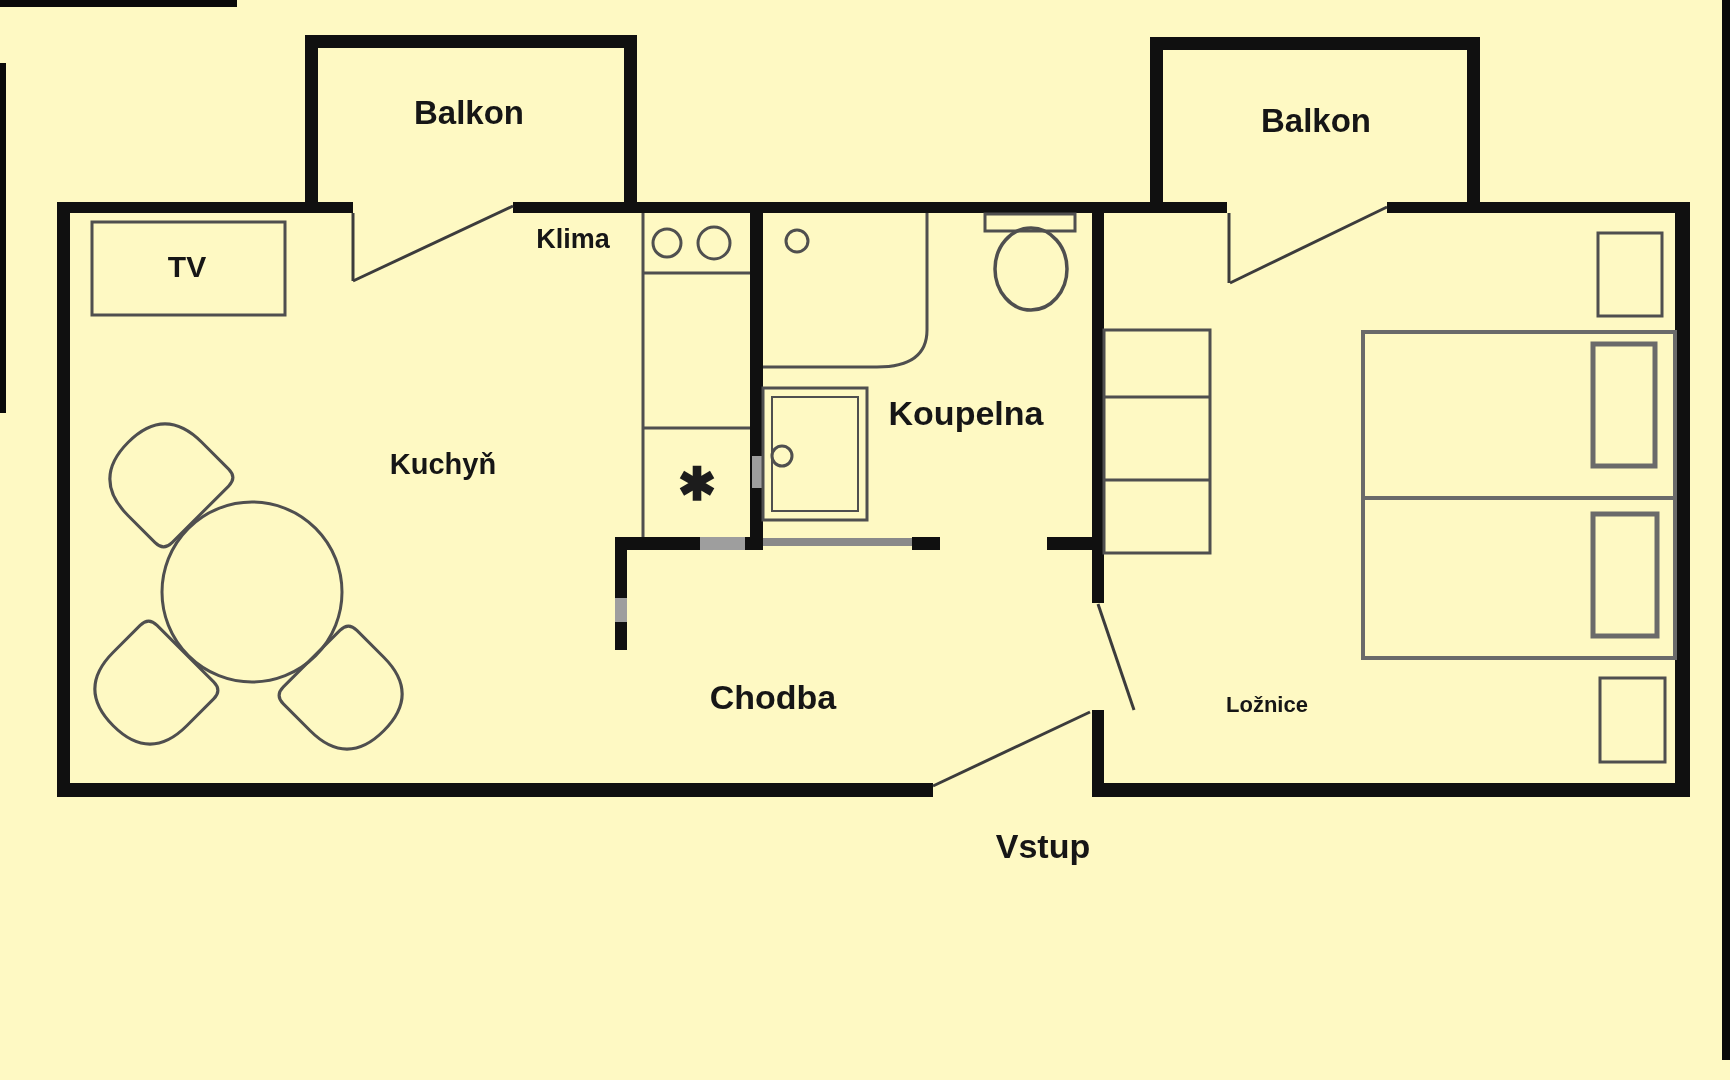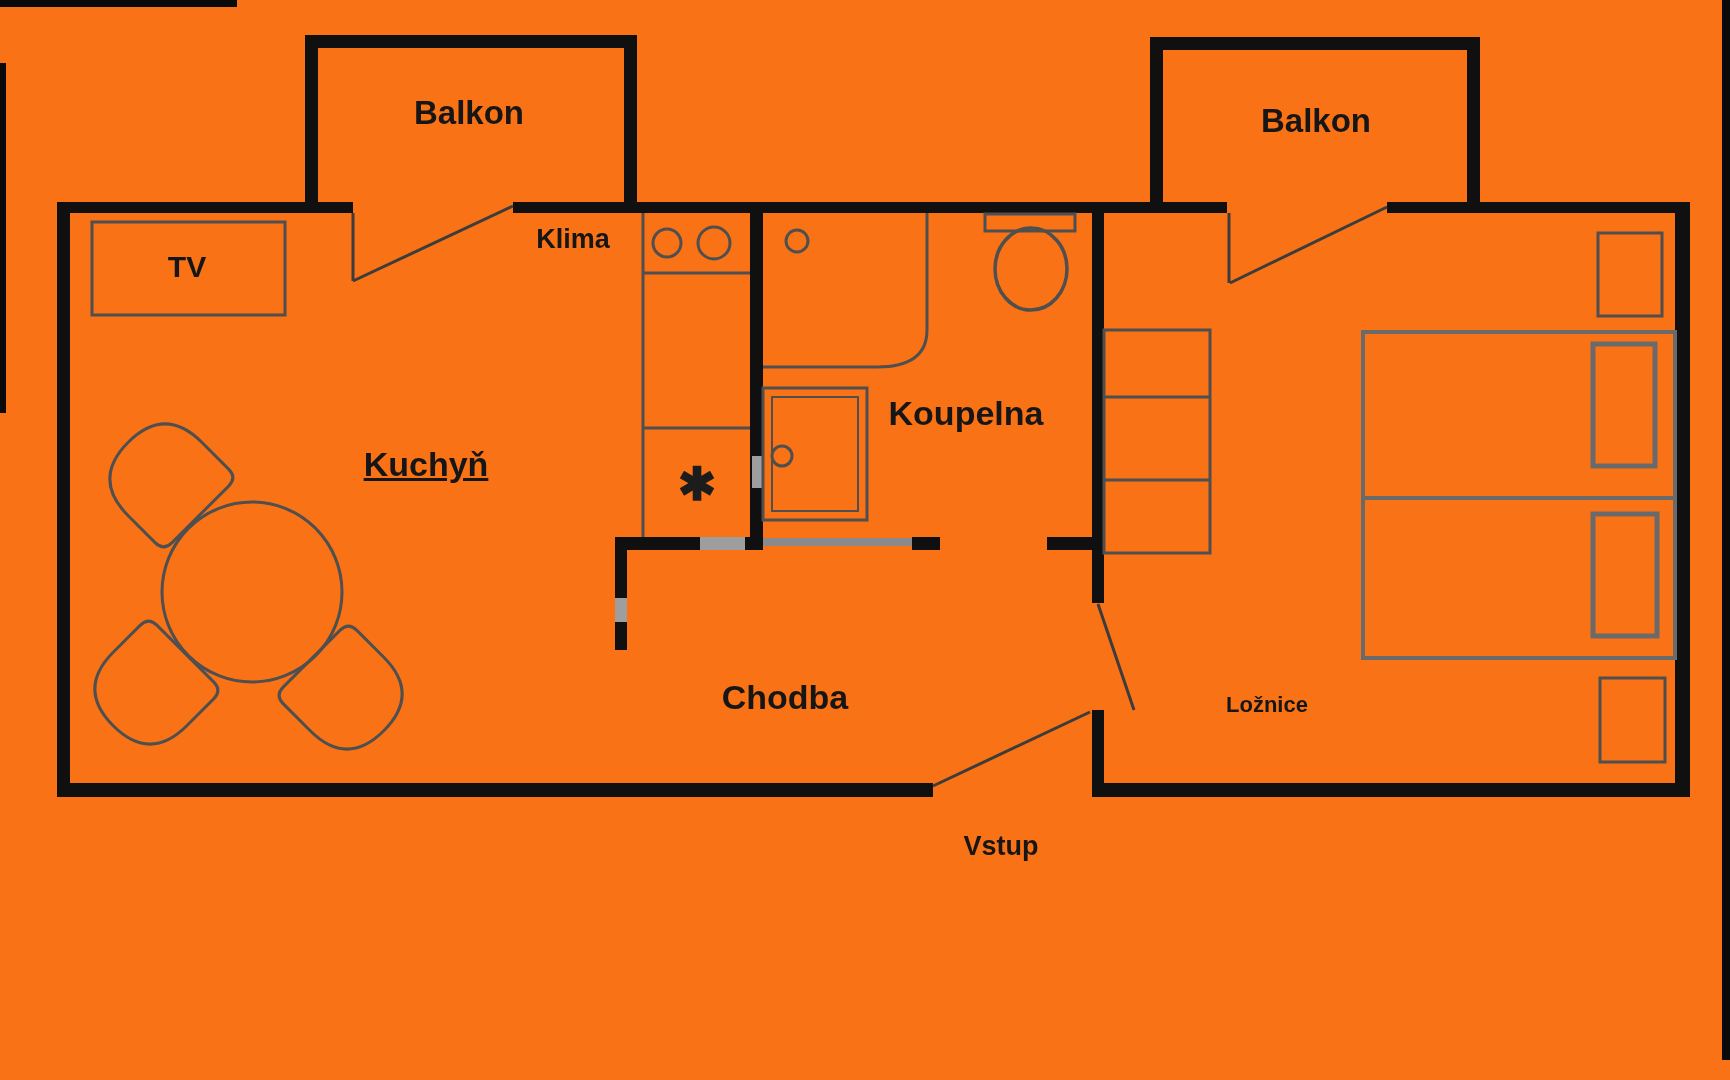--- a/index.html
+++ b/index.html
@@ -1,19 +1,19 @@
 <!DOCTYPE html>
 <html><head>
 <meta charset="utf-8">
 <style>
   html,body{margin:0;padding:0;background:#e8e8e8;}
   .plan{
     position:relative;
     width:1730px;height:1080px;
-    background:#f97316;
+    background:#fef9c3;
     overflow:hidden;
     font-family:"Liberation Sans", sans-serif;
   }
   .wall{position:absolute;background:#101010;}
   .wall-thin{position:absolute;background:#8a8a8a;}
   .wm-patch{position:absolute;background:#9e9e9e;}
   .edge-artifact{position:absolute;background:#0a0a0a;}
   .label{
     position:absolute;
     transform:translate(-50%,-50%);
@@ -115,20 +115,20 @@
       <line x1="1230" y1="283" x2="1387" y2="207"></line>
       <line x1="1098" y1="604" x2="1134" y2="710"></line>
       <line x1="933" y1="786" x2="1090" y2="712"></line>
     </g>
   </svg>
 
   <div class="label" style="left:469px;top:112px;font-size:33px;">Balkon</div>
   <div class="label" style="left:1316px;top:120px;font-size:33px;">Balkon</div>
   <div class="label" style="left:187px;top:267px;font-size:30px;">TV</div>
   <div class="label" style="left:573px;top:239px;font-size:27px;">Klima</div>
-  <div class="label" style="left:426px;top:464px;font-size:34px;text-decoration:underline;">Kuchyň</div>
+  <div class="label" style="left:443px;top:464px;font-size:29px;">Kuchyň</div>
   <div class="label" style="left:966px;top:413px;font-size:34px;">Koupelna</div>
-  <div class="label" style="left:773px;top:697px;font-size:34px;margin-left:12px;">Chodba</div>
+  <div class="label" style="left:773px;top:697px;font-size:34px;">Chodba</div>
   <div class="label" style="left:1267px;top:705px;font-size:22px;">Ložnice</div>
-  <div class="label" style="left:1001px;top:846px;font-size:27px;">Vstup</div>
+  <div class="label" style="left:1043px;top:846px;font-size:34px;">Vstup</div>
   <div class="label" style="left:697px;top:484px;font-size:46px;color:#1c1c1c;">✱</div>
 
 </div>
 
 </body></html>

